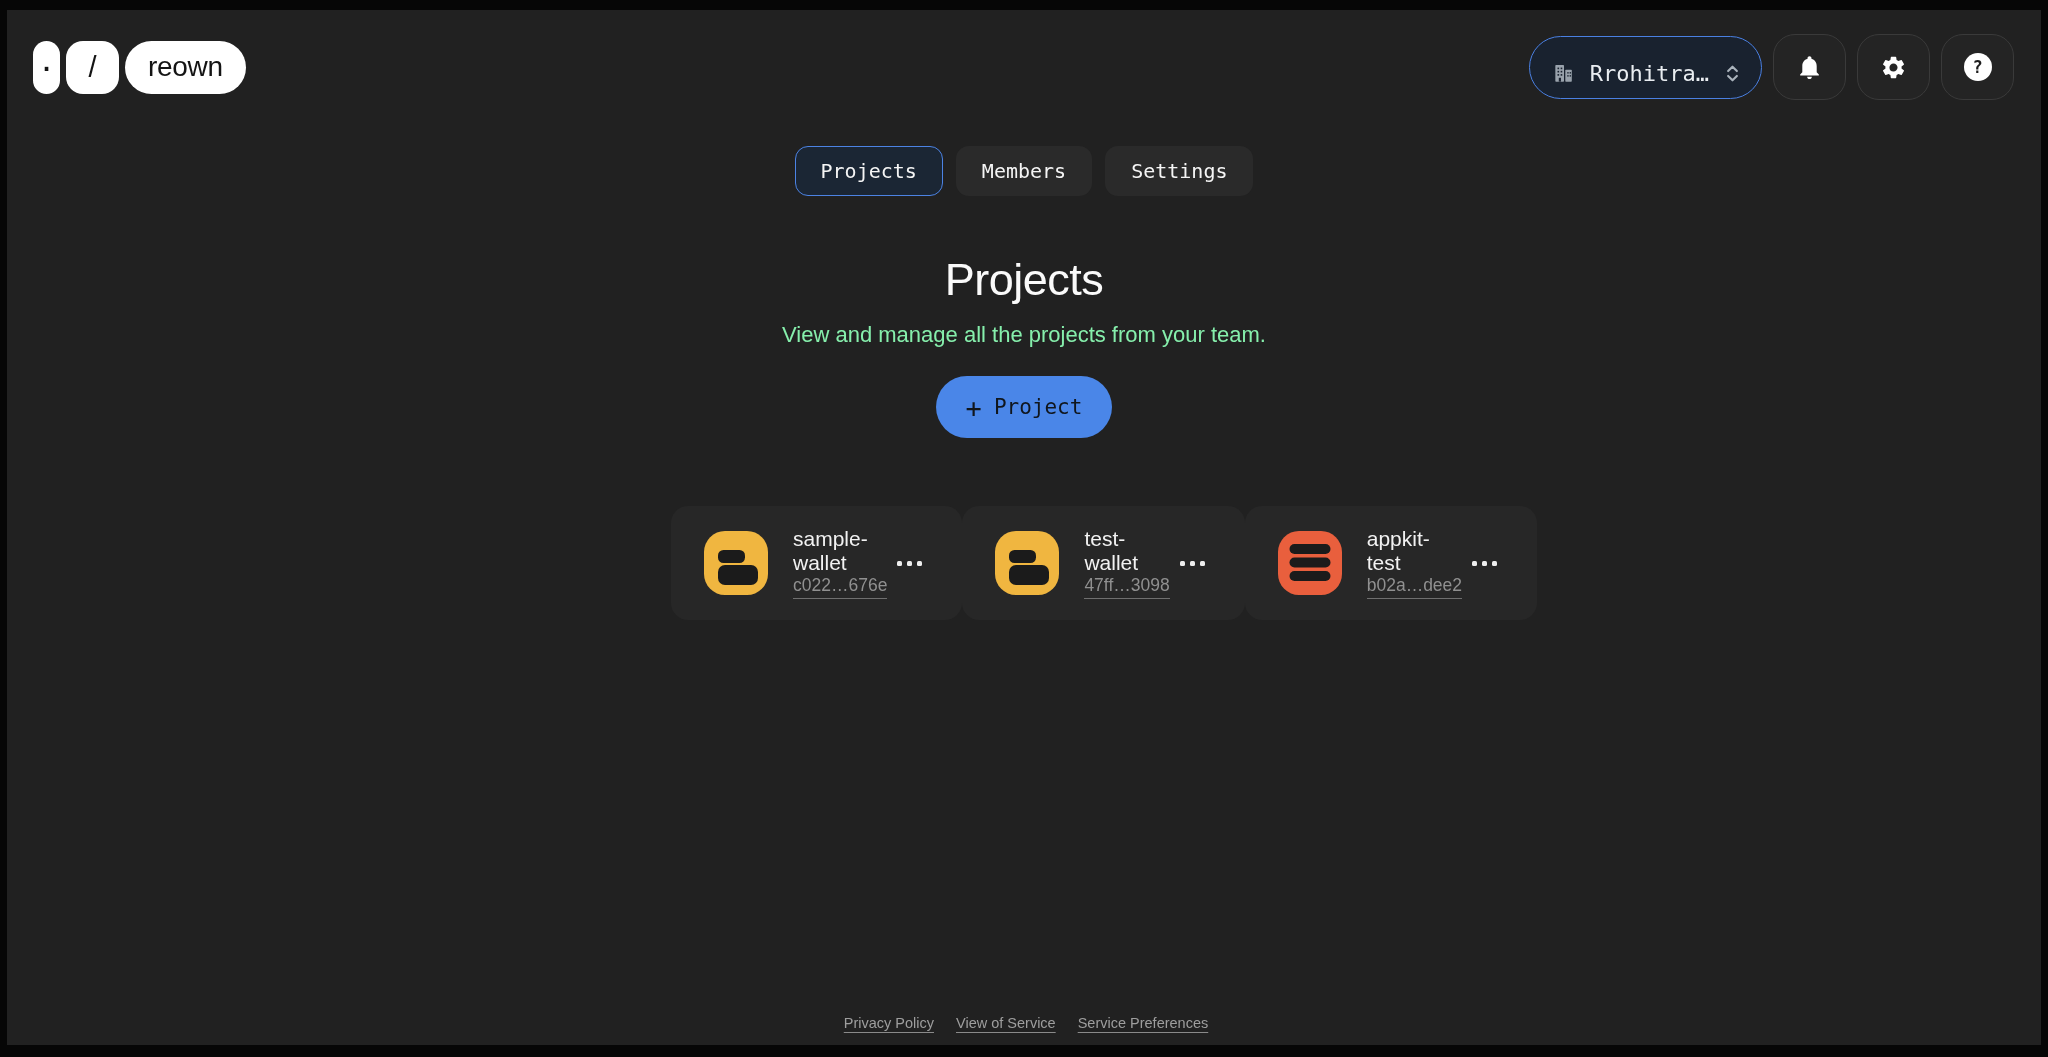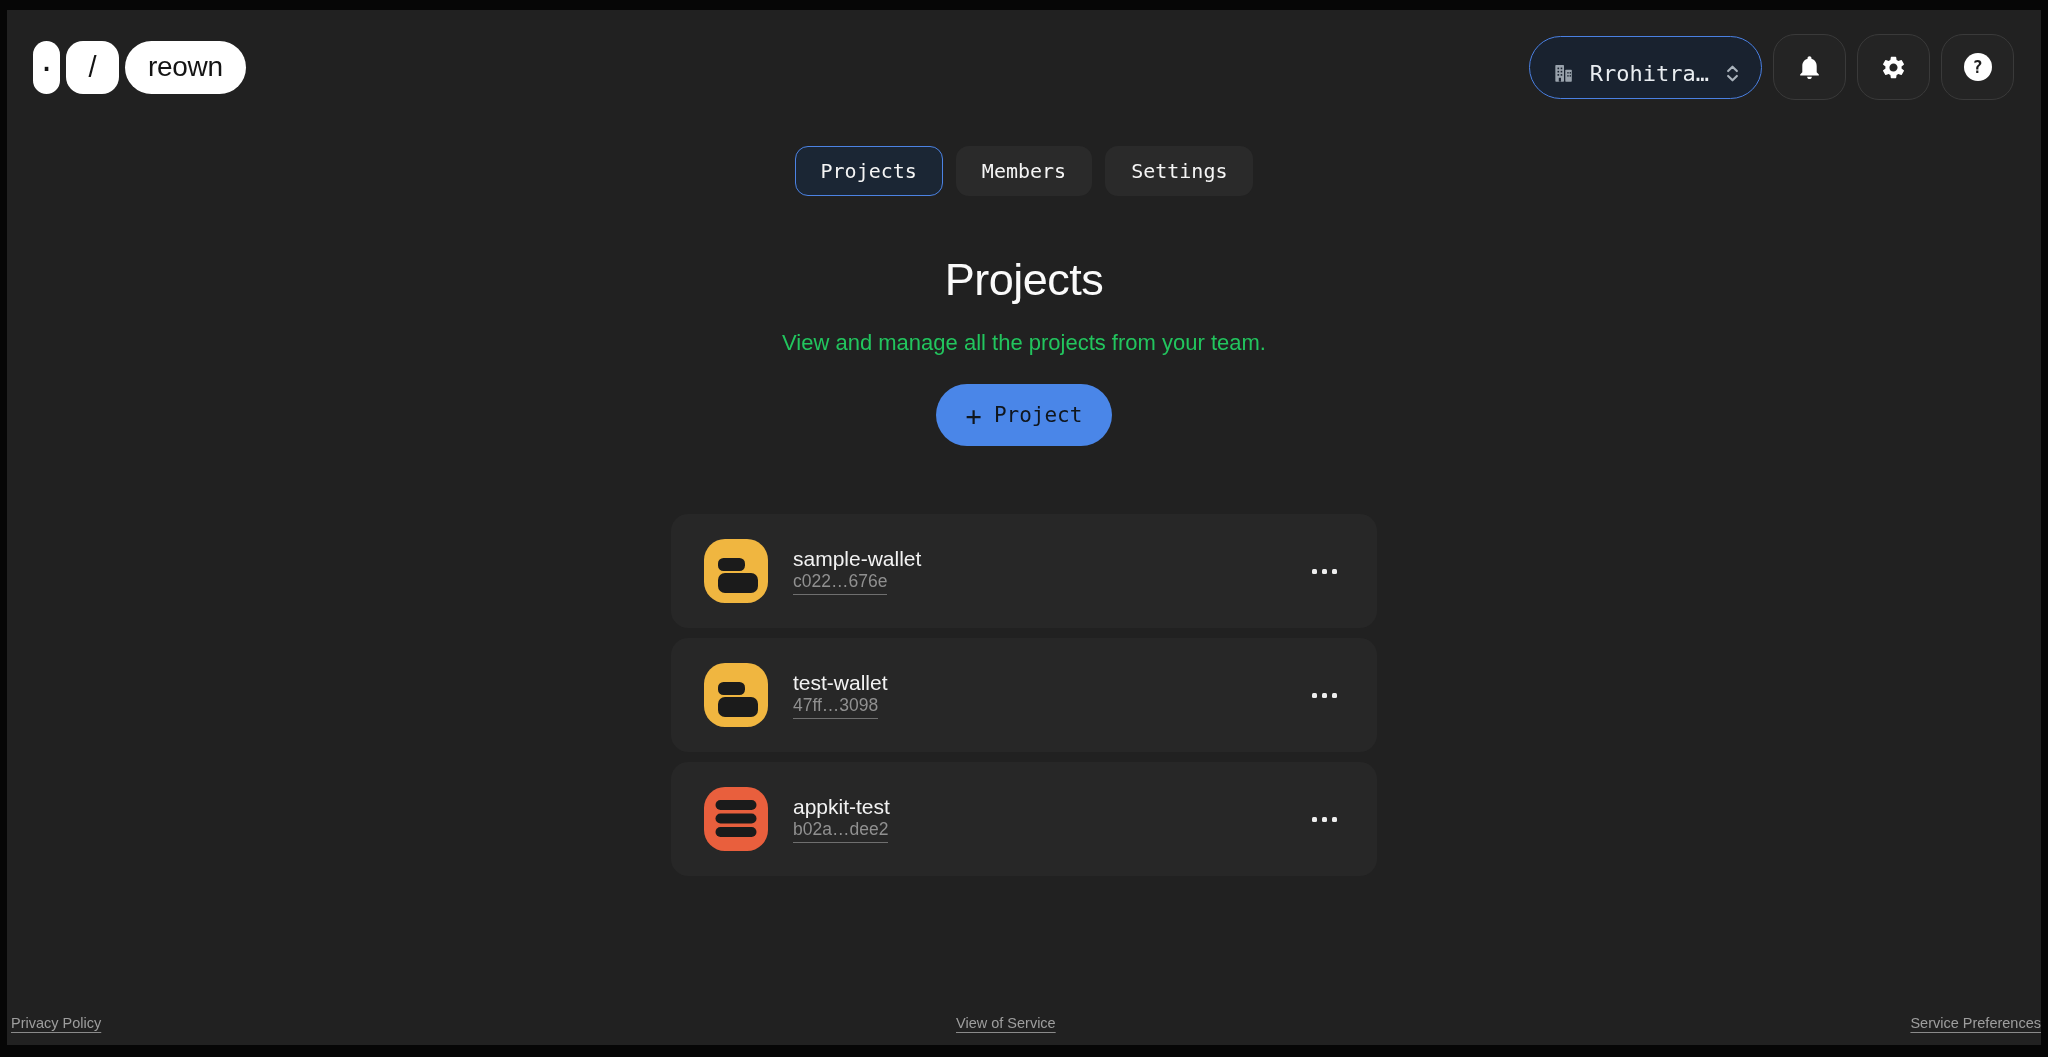--- a/index.html
+++ b/index.html
@@ -38,46 +38,46 @@
   
   .tabs { display:flex; justify-content:center; gap:13px; margin-top:46px; }
   .tab { height:50px; padding:0 25px; border-radius:13px; background:#2a2a2a;
          color:#f5f5f5; font-size:20px; border:1.5px solid transparent;
          font-family:"DejaVu Sans Mono", monospace; cursor:pointer; }
   .tab.active { background:#1b2634; border-color:#4c83e4; }
 
   
   .page-title { margin-top:58px; text-align:center; font-size:45px;
                 font-weight:500; color:#fafafa; letter-spacing:-0.5px; }
-  .page-subtitle { margin-top:24px; text-align:center; font-size:22px;
-                   color:#22c55e; }
+  .page-subtitle { margin-top:16px; text-align:center; font-size:22px;
+                   color:#86efac; }
   .btn-primary { margin:28px auto 0; display:flex; align-items:center; gap:12px;
                  height:62px; padding:0 30px; border-radius:32px; border:none;
                  background:#4a86e8; color:#10161d; cursor:pointer;
                  font-family:"DejaVu Sans Mono", monospace; }
   .btn-primary .plus { font-size:27px; line-height:1; }
   .btn-primary .lbl  { font-size:21px; }
 
   .project-list { width:706px; margin:68px auto 0; display:flex;
-                  flex-direction:column; gap:10px; }
+                  flex-direction:row; }
   .row { height:114px; background:#272727; border-radius:17px; display:flex;
          align-items:center; padding:0 30px 0 33px; cursor:pointer; }
   .proj-icon { width:64px; height:64px; border-radius:21px; flex:none;
                display:flex; align-items:center; justify-content:center; }
   .row-texts { margin-left:25px; }
   .proj-name { font-size:21px; color:#f2f2f2; }
   .proj-id { width:max-content; font-size:17.5px; color:#909090;
              border-bottom:1.5px solid #6f6f6f; padding-bottom:2px; cursor:pointer; }
   .menu-btn { margin-left:auto; background:none; border:none; display:flex;
               gap:5px; padding:10px; cursor:pointer; }
   .menu-btn i { width:5px; height:5px; border-radius:1.5px; background:#eeeeee; }
 
   
   .footer { position:absolute; left:4px; right:0; bottom:14px; display:flex;
-            justify-content:space-between; gap:22px; }
+            justify-content:center; gap:22px; }
   .footer a { font-size:14.5px; color:#9e9e9e; text-decoration:underline;
               text-underline-offset:4px; text-decoration-color:#8a8a8a;
               cursor:pointer; }
 </style>
 </head>
 <body>
 
 <div class="app">
 
   <div class="header">

